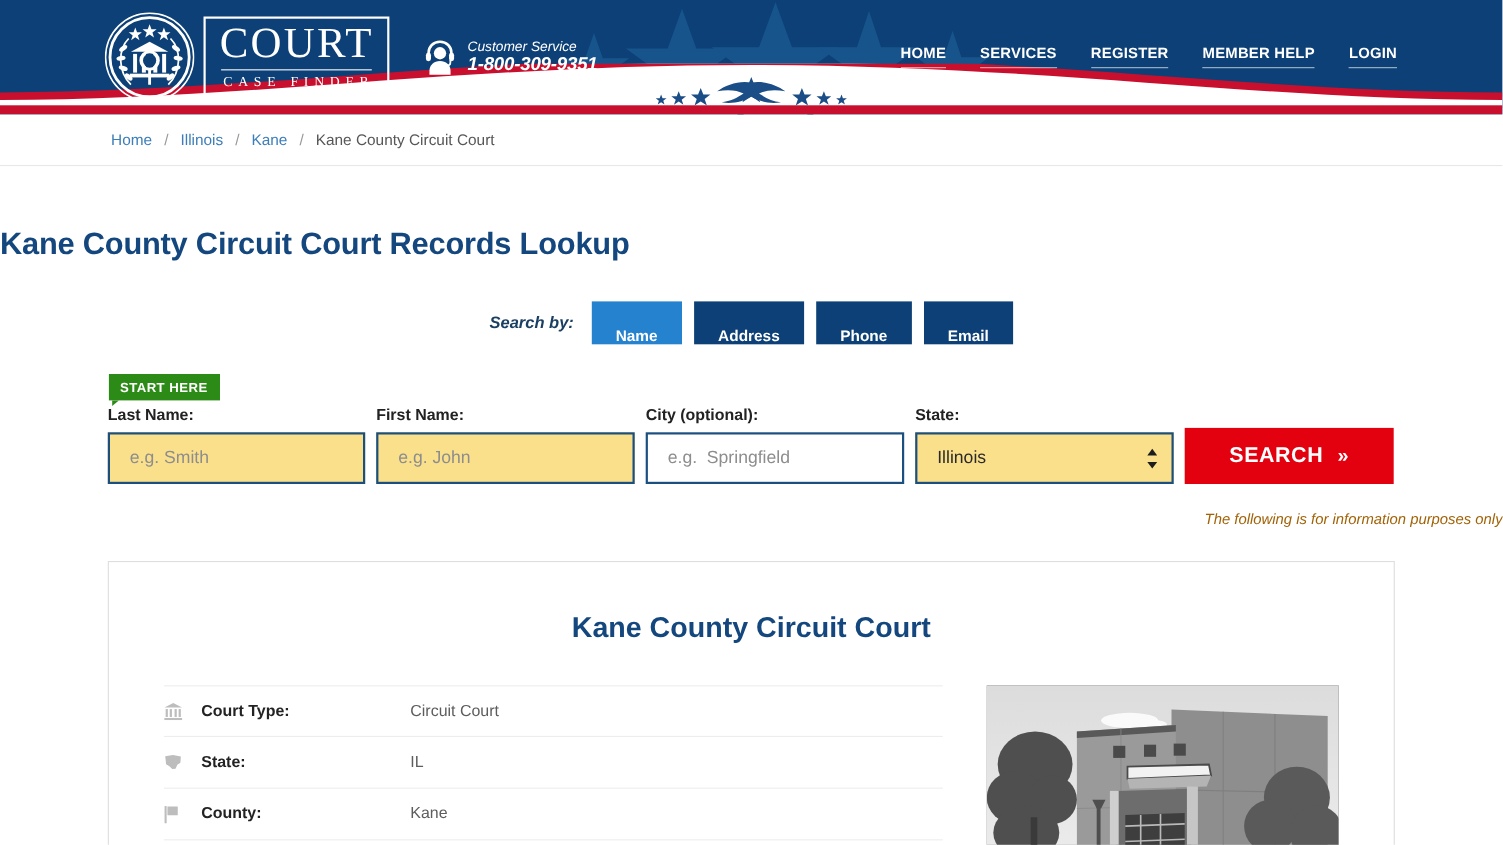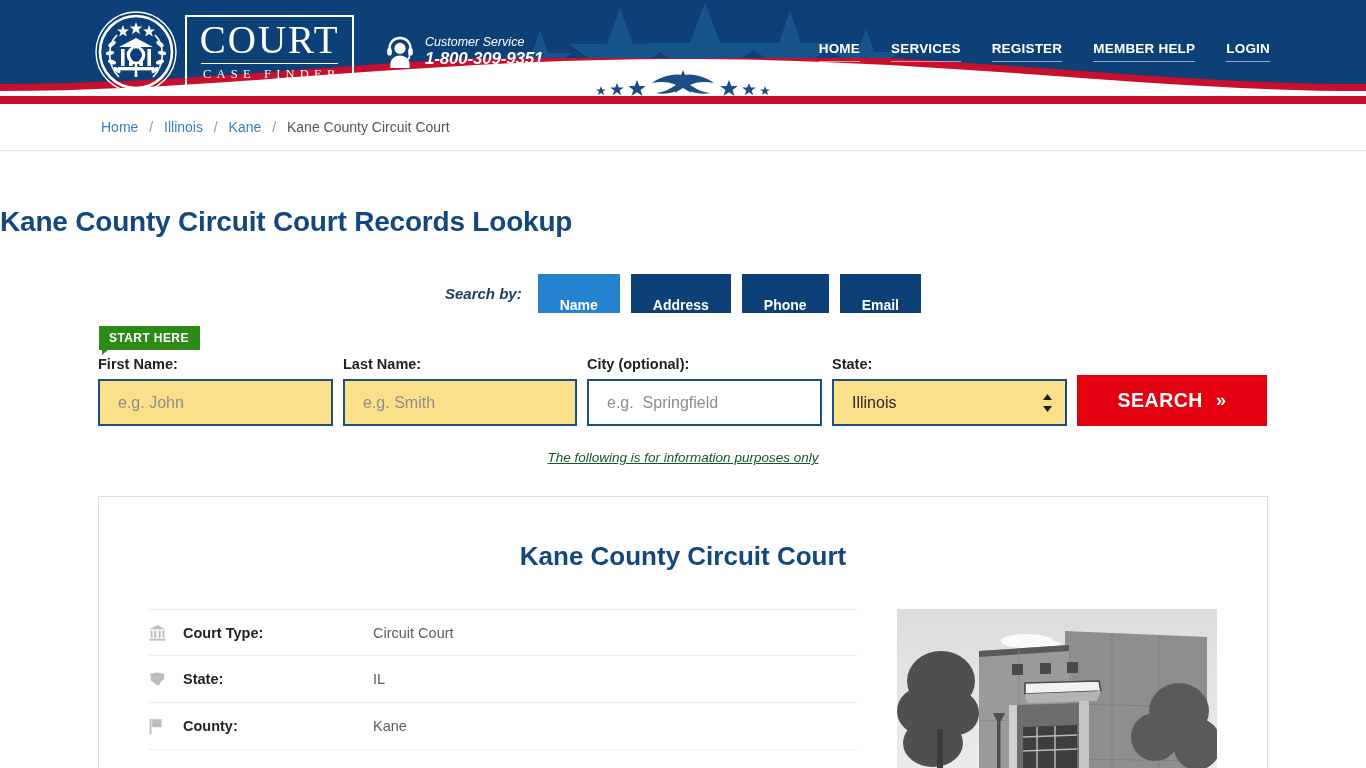--- a/index.html
+++ b/index.html
@@ -179,21 +179,21 @@
     line-height: 39px;
     padding: 12px 22px;
     cursor: pointer;
     white-space: nowrap;
   }
   .tab.active { background: #2482ce; }
 
   
   .form-zone {
     position: relative;
-    margin-top: 13px;
+    margin-top: 27px;
     padding: 0 98px;
   }
   .start-here {
     position: relative;
     display: inline-block;
     background: #2c8a16;
     color: #ffffff;
     font-size: 12px;
     font-weight: bold;
     letter-spacing: 0.4px;
@@ -269,26 +269,25 @@
     cursor: pointer;
     display: flex;
     align-items: center;
     justify-content: center;
     gap: 13px;
     margin-bottom: 0;
   }
   .search-btn .chev { font-size: 18px; }
 
   .disclaimer {
-    text-align: center;
+    text-align: right;
     font-size: 13.5px;
     font-style: italic;
-    color: #14532d;
+    color: #a16207;
     margin-top: 24px;
-    text-decoration: underline;
   }
 
   
   .card {
     margin: 31px 98px 0 98px;
     border: 1px solid #dedede;
     background: #ffffff;
     height: 300px;
     padding: 0 50px;
   }
@@ -469,28 +468,28 @@
   <div class="tab active">Name</div>
   <div class="tab">Address</div>
   <div class="tab">Phone</div>
   <div class="tab">Email</div>
 </div>
 
 <div class="form-zone">
   <div class="start-here">START HERE</div>
 
   <div class="fields">
+    <div class="field f-last">
+      <label>Last Name:</label>
+      <input class="ctl filled" type="text" placeholder="e.g. Smith" style="">
+    </div>
+
     <div class="field f-first">
       <label>First Name:</label>
       <input class="ctl filled" type="text" placeholder="e.g. John" style="">
-    </div>
-
-    <div class="field f-last">
-      <label>Last Name:</label>
-      <input class="ctl filled" type="text" placeholder="e.g. Smith" style="">
     </div>
 
     <div class="field f-city">
       <label>City (optional):</label>
       <input class="ctl" type="text" placeholder="e.g.  Springfield" style="">
     </div>
 
     <div class="field f-state">
       <label>State:</label>
       <div class="select-box">

